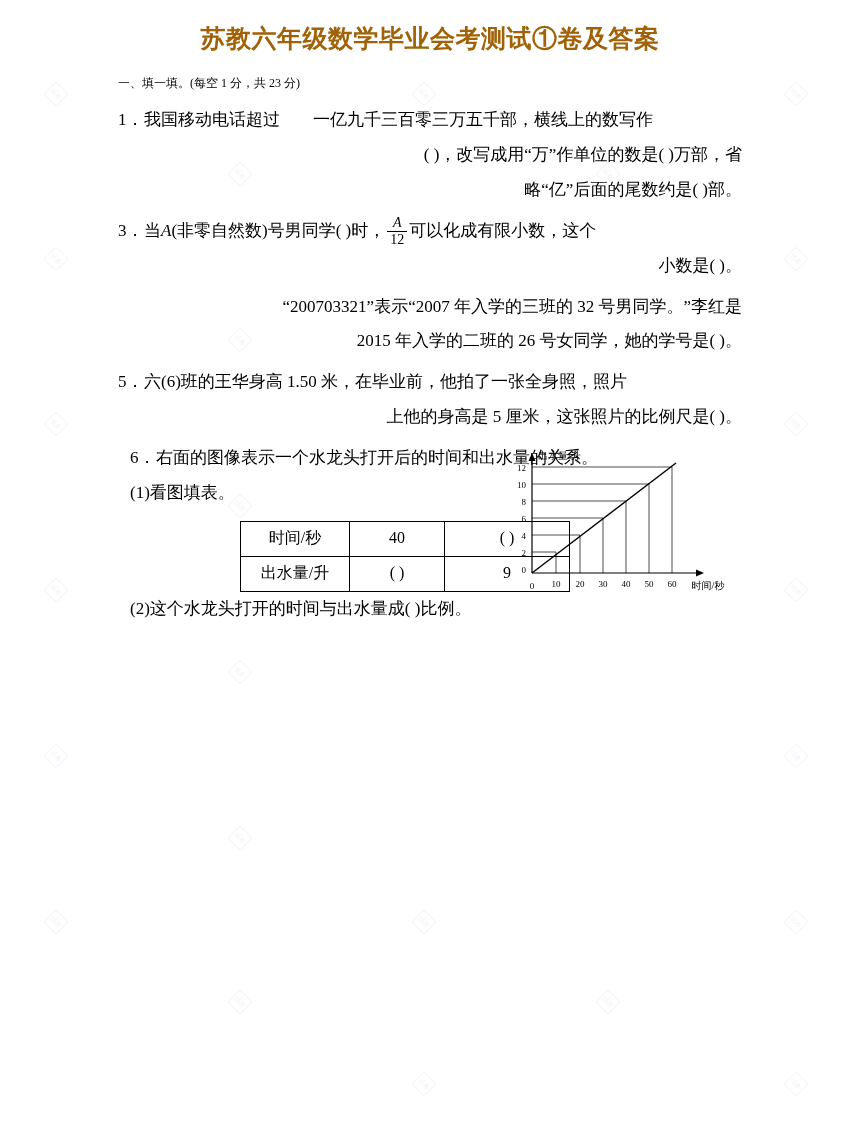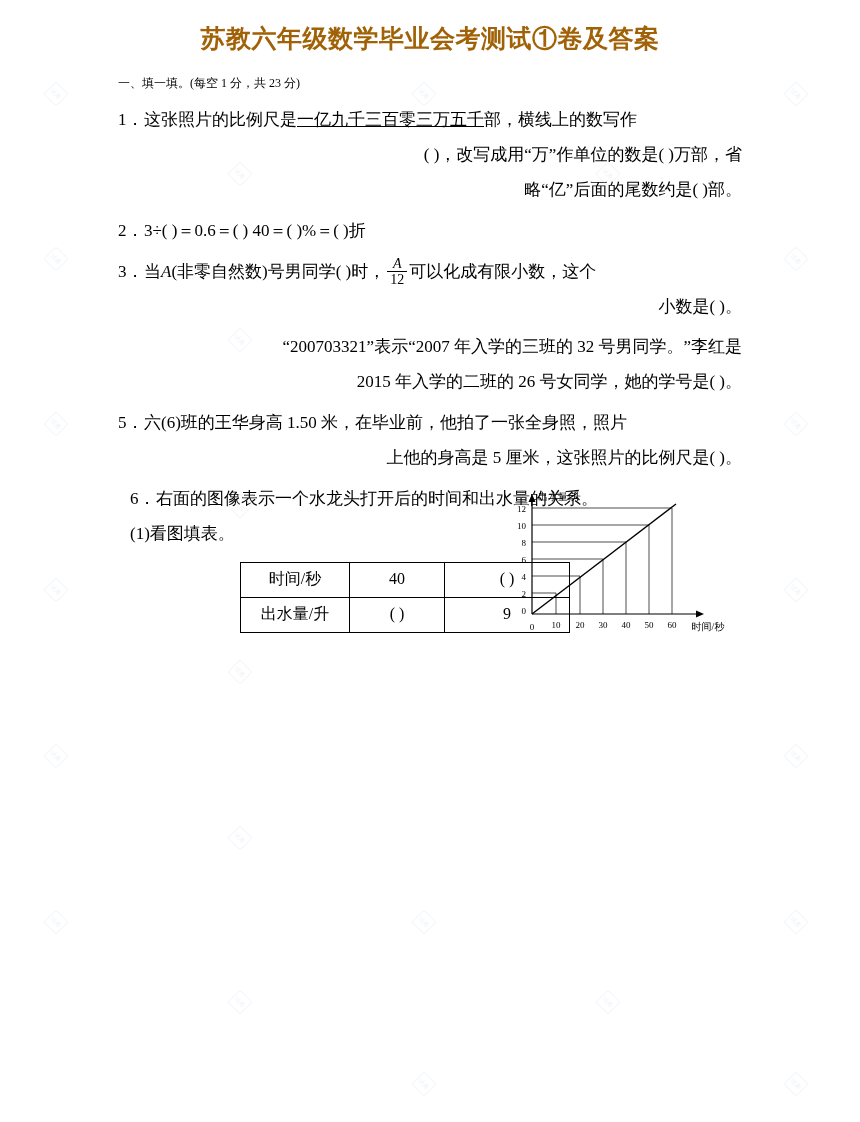--- a/index.html
+++ b/index.html
@@ -52,21 +52,21 @@
   }
   .q .num {
     display: inline-block;
     width: 26px;
   }
   .indent {
     padding-left: 26px;
     text-align: right;
   }
   .ul {
-    text-decoration: underline;
+    margin-left: 33px;
   }
   .frac {
     display: inline-block;
     vertical-align: middle;
     text-align: center;
     font-size: 14px;
     line-height: 1.1;
     margin: 0 2px;
     position: relative;
     top: -1px;
@@ -141,31 +141,26 @@
 <div class="page">
 
   <div class="title">苏教六年级数学毕业会考测试①卷及答案</div>
 
   <div class="body-area">
 
     <div class="sec-head">一、填一填。(每空 1 分，共 23 分)</div>
 
     <div class="q">
       <span class="ln">
-        <span class="num">1．</span><span>这张照片的比例尺是</span><span class="ul">一亿九千三百零三万五千</span><span>部，横线上的数写作</span>
+        <span class="num">1．</span><span>我国移动电话超过</span><span class="ul">一亿九千三百零三万五千</span><span>部，横线上的数写作</span>
       </span>
       <span class="ln indent">(                )，改写成用“万”作单位的数是(                    )万部，省</span>
       <span class="ln indent">略“亿”后面的尾数约是(              )部。</span>
     </div>
 
-    <div class="q">
-      <span class="ln">
-        <span class="num">2．</span><span>3÷(        )＝0.6＝(          )    40＝(          )%＝(         )折</span>
-      </span>
-    </div>
 
     <div class="q">
       <span class="ln">
         <span class="num">3．</span><span>当</span><span class="ital">A</span><span>(非零自然数)号男同学(            )时，</span><span class="frac"><span class="top">A</span><span class="bot">12</span></span><span>可以化成有限小数，这个</span>
       </span>
       <span class="ln indent">小数是(          )。</span>
     </div>
 
     <div class="q">
       <span class="ln indent">“200703321”表示“2007 年入学的三班的 32 号男同学。”李红是</span>
@@ -240,20 +235,21 @@
           <text x="140" y="138" font-size="9" text-anchor="middle" font-family="Liberation Serif, serif">40</text>
           <text x="163" y="138" font-size="9" text-anchor="middle" font-family="Liberation Serif, serif">50</text>
           <text x="186" y="138" font-size="9" text-anchor="middle" font-family="Liberation Serif, serif">60</text>
           <text x="46" y="140" font-size="9" text-anchor="middle" font-family="Liberation Serif, serif">0</text>
 
           <text x="52" y="10" font-size="10" font-family="Liberation Serif, serif">出水量/升</text>
           <text x="222" y="140" font-size="10" text-anchor="middle" font-family="Liberation Serif, serif">时间/秒</text>
         </svg>
       </div>
 
+      <span class="ln">(2)这个水龙头打开的时间与出水量成(           )比例。</span>
     </div>
 
   </div>
 
   <div class="wm" style="left:44px;  top:60px;">
       <span>试卷</span>
     </div>
   <div class="wm" style="left:44px;  top:225px;">
       <span>试卷</span>
     </div>

